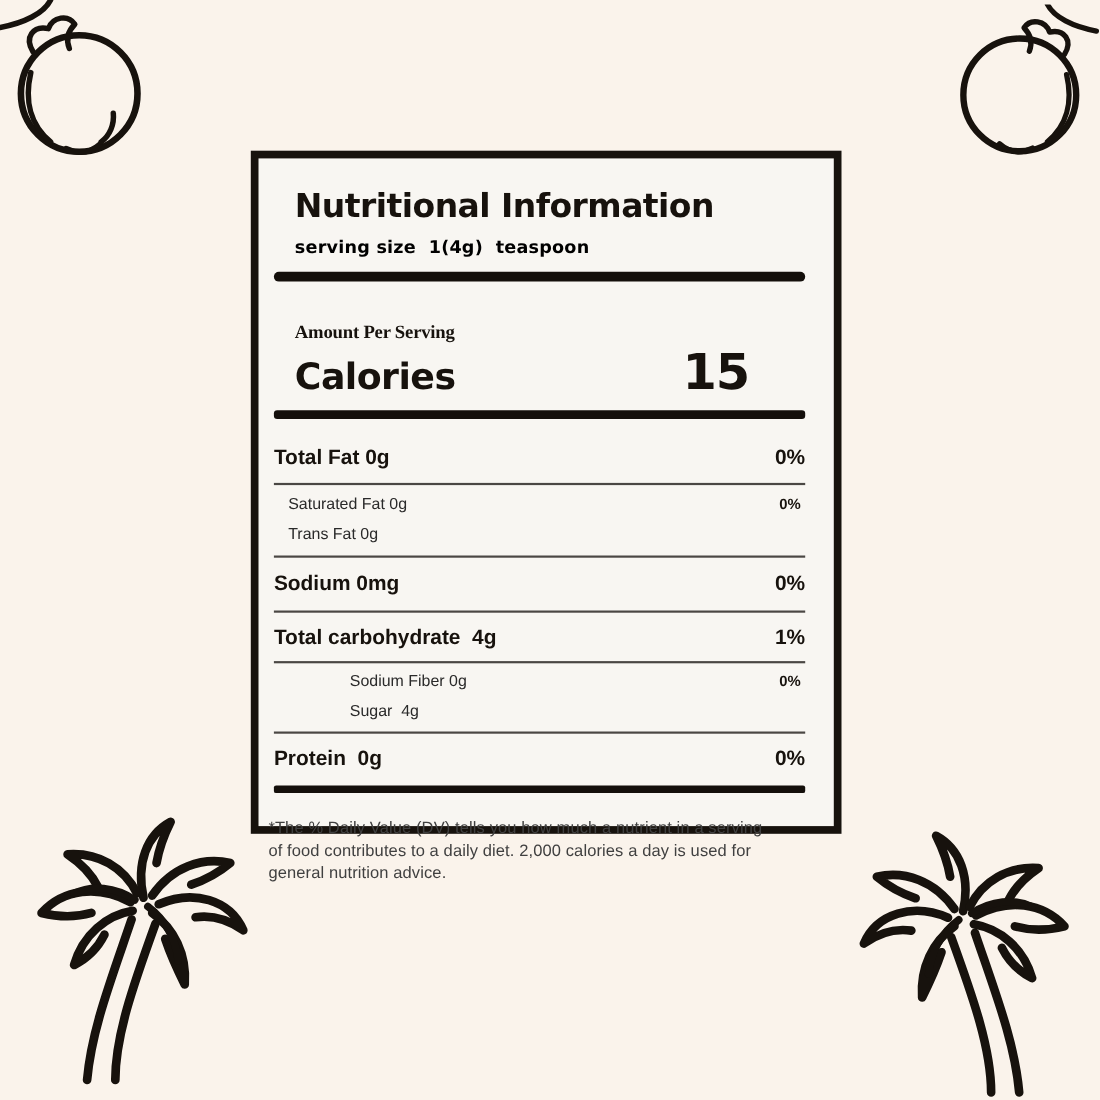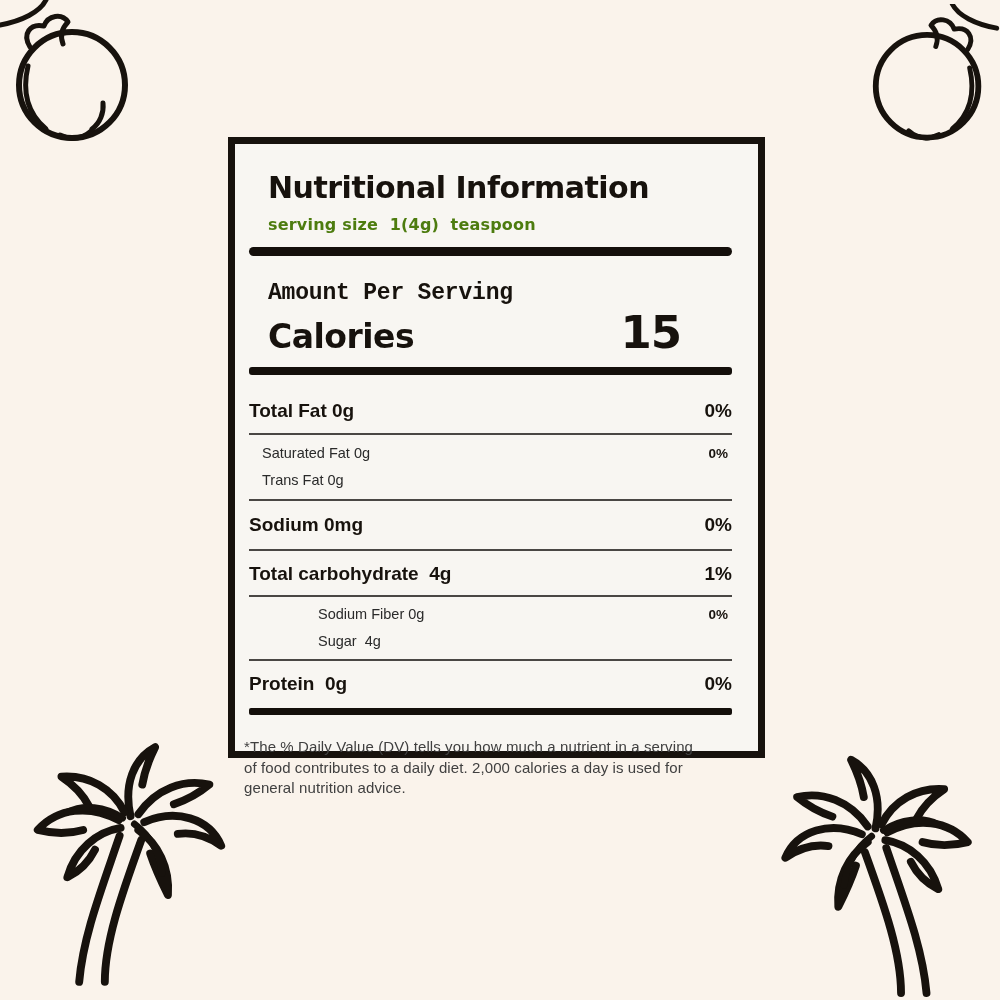--- a/index.html
+++ b/index.html
@@ -32,30 +32,30 @@
   .label-title {
     font-family:"DejaVu Sans", sans-serif;
     font-weight:bold; font-size:30px; letter-spacing:-0.5px;
     color:#17120d;
   }
   .serving-size {
     margin-top:10px;
     font-family:"DejaVu Sans", sans-serif;
     font-weight:bold; font-size:16px; letter-spacing:0.2px;
     white-space:pre;
-    color:#4d7c0f;
+    color:#000000;
   }
   .bar-thick {
     margin:13px 26px 0 14px;
     height:9px; background:#140f0b; border-radius:5px;
   }
   .aps {
-    margin:24px 33px 0 33px;
-    font-family:Liberation Mono, monospace;
-    font-weight:bold; font-size:23px; letter-spacing:-0.2px;
+    margin:36px 33px 0 33px;
+    font-family:Liberation Serif, serif;
+    font-weight:bold; font-size:17px; letter-spacing:-0.2px;
   }
   .cal-row {
     display:flex; align-items:baseline; justify-content:space-between;
     margin:0 33px 0 33px;
   }
   .cal-label {
     font-family:"DejaVu Sans", sans-serif;
     font-weight:bold; font-size:33px; letter-spacing:-0.5px;
   }
   .cal-value {

